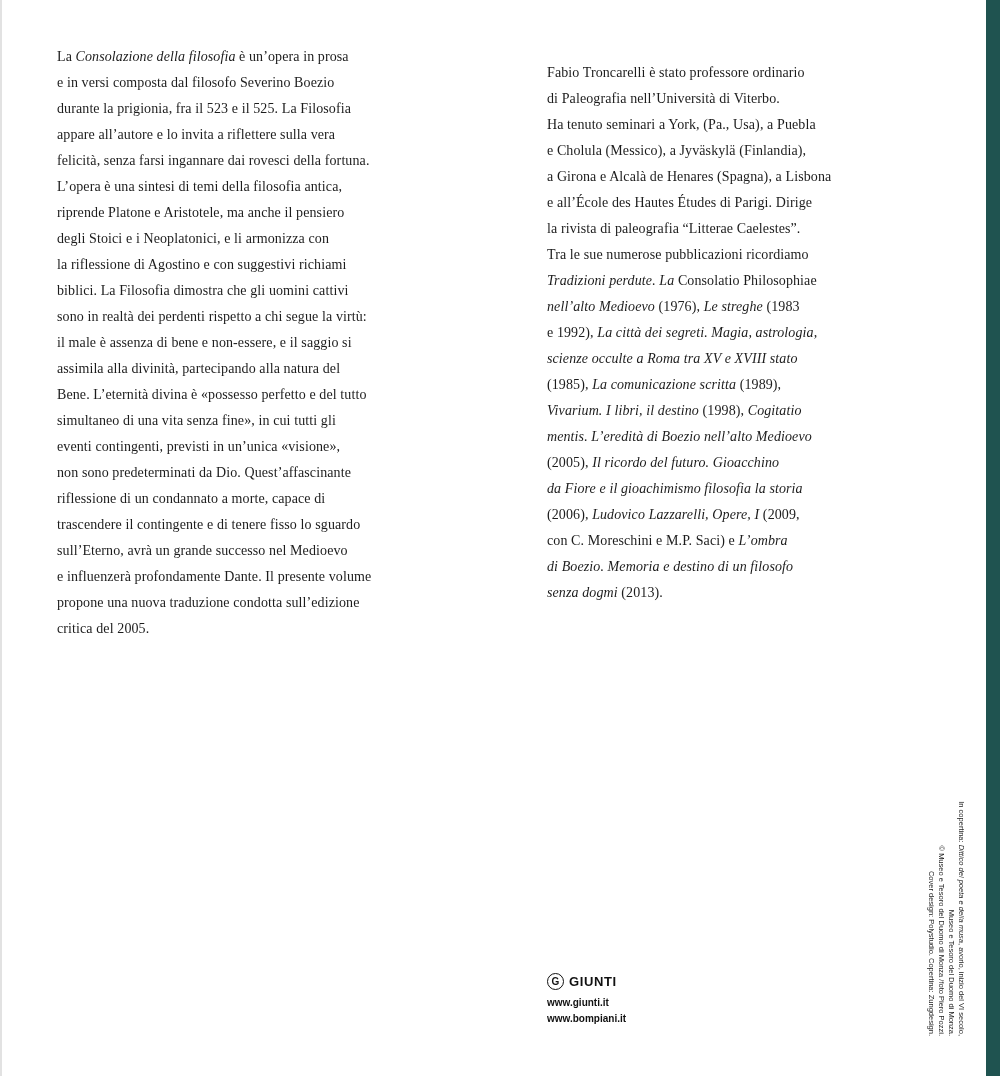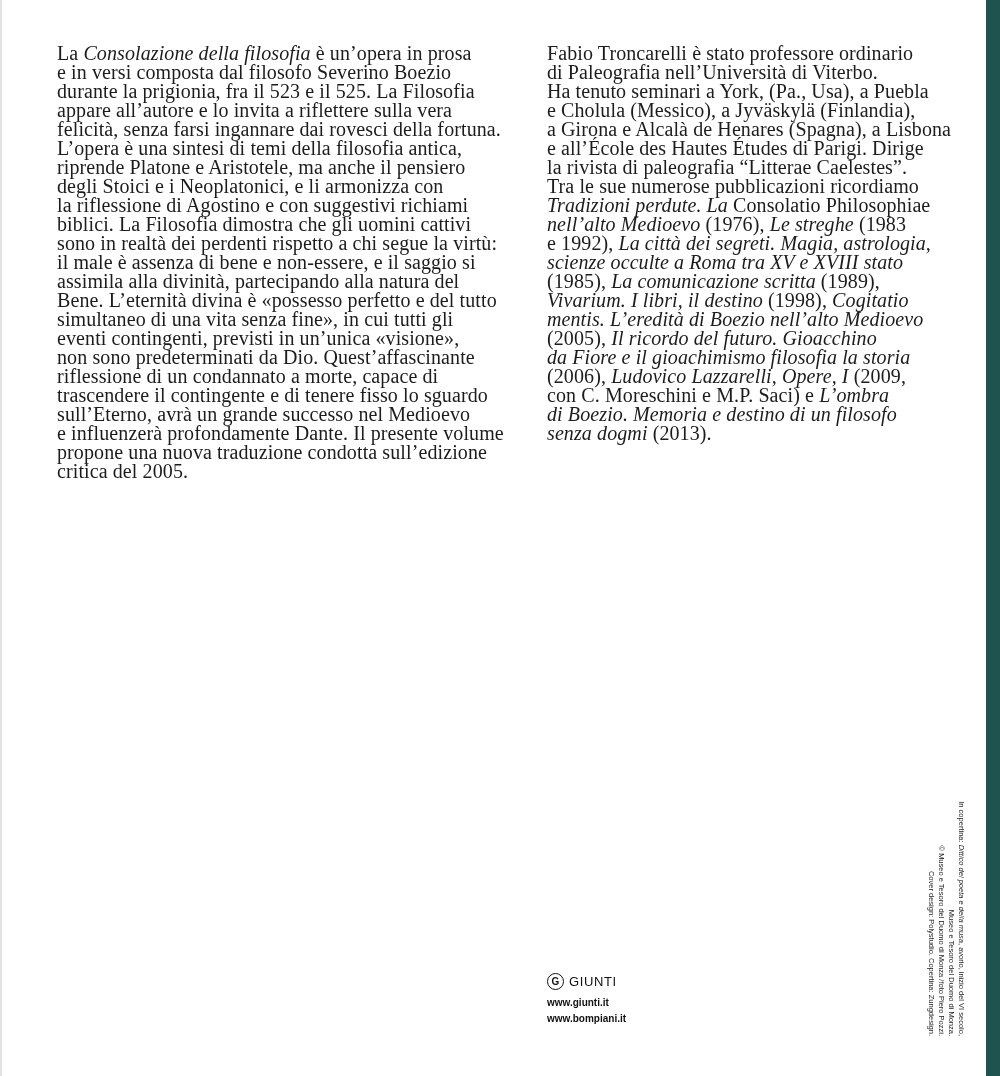--- a/index.html
+++ b/index.html
@@ -9,36 +9,36 @@
     font-family:"Liberation Serif", serif;
     color:#1c1c1c;
     position:relative;
     overflow:hidden;
   }
   .page{position:absolute;inset:0;background:#fff;}
   .edge-left{position:absolute;left:0;top:0;width:2px;height:1076px;background:#e2e2e2;}
   .stripe{position:absolute;top:0;right:0;width:14px;height:1076px;background:#1f5350;}
   .text-col{
     position:absolute;
-    font-size:20px;
-    line-height:19px;
+    font-size:14px;
+    line-height:26px;
     white-space:pre-line;
     letter-spacing:0.1px;
   }
   .text-col i{font-style:italic;}
   .left-col{left:57px;top:44px;width:478px;}
-  .right-col{left:547px;top:44px;width:420px;}
+  .right-col{left:547px;top:60px;width:420px;}
   .publisher{position:absolute;left:547px;top:973px;font-family:"Liberation Sans", sans-serif;color:#111;}
   .logo-row{display:flex;align-items:center;gap:5px;}
   .logo-circle{
     width:15px;height:15px;border:1.6px solid #111;border-radius:50%;
     display:flex;align-items:center;justify-content:center;
     font-size:10px;font-weight:bold;line-height:1;
   }
-  .logo-name{font-size:13px;font-weight:normal;letter-spacing:0.6px;}
+  .logo-name{font-size:13px;font-weight:bold;letter-spacing:0.6px;}
   .urls{margin-top:5px;font-size:10px;font-weight:bold;line-height:15.5px;white-space:pre-line;}
   .colophon{
     position:absolute;
     left:966px;top:778px;width:258px;
     transform:rotate(90deg);
     transform-origin:0 0;
     font-family:"Liberation Sans", sans-serif;
     font-size:7.5px;line-height:10px;
     color:#222;
     text-align:right;

